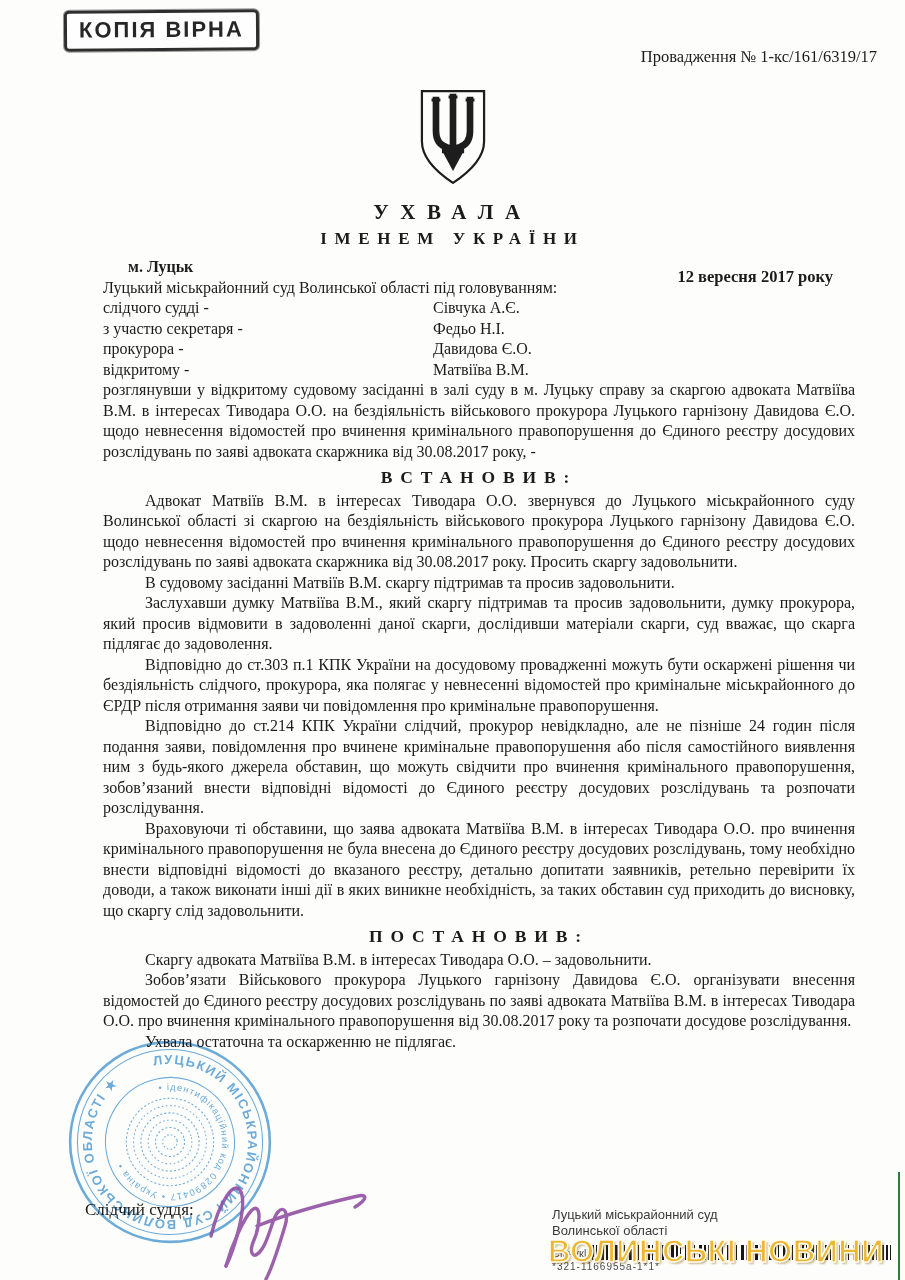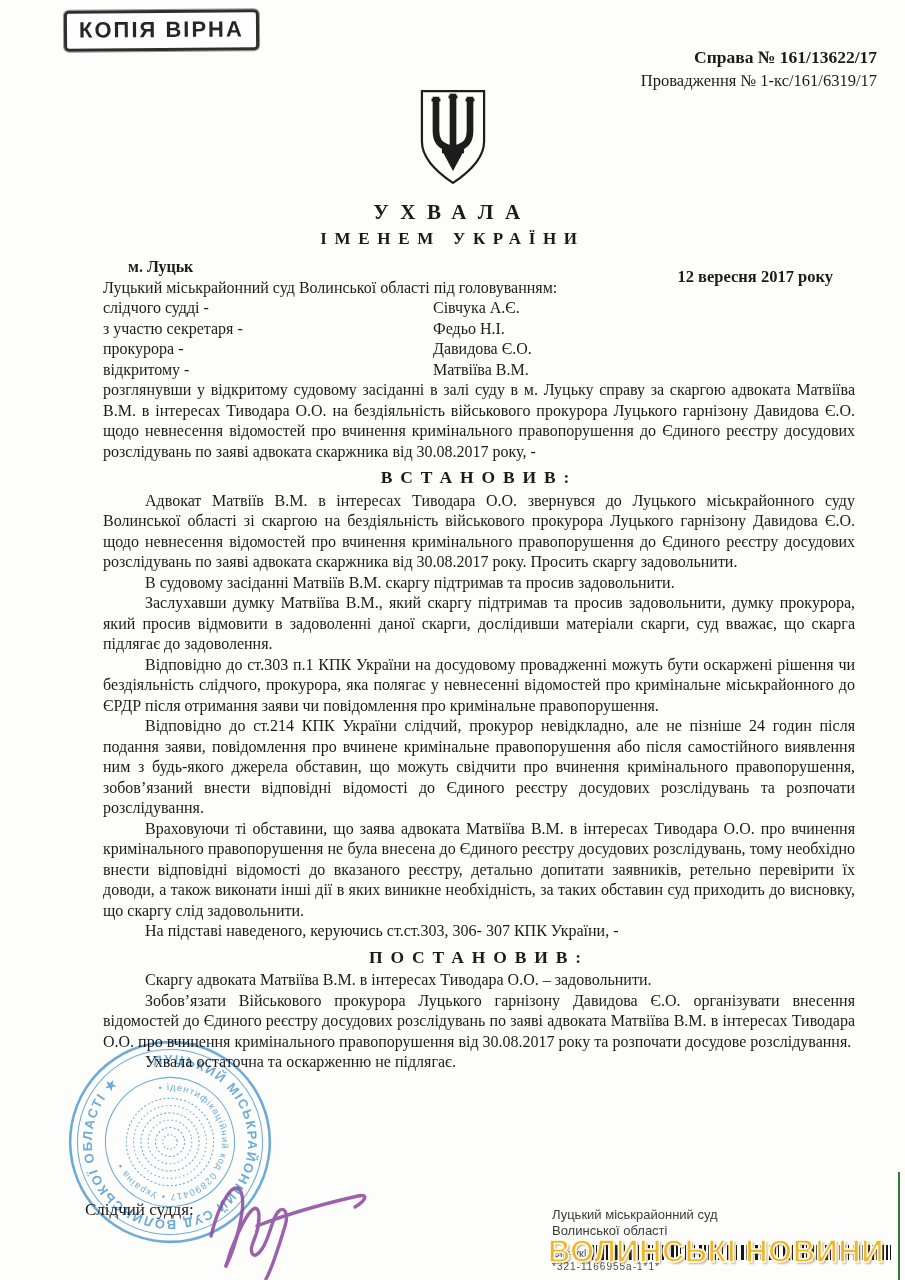--- a/index.html
+++ b/index.html
@@ -117,21 +117,20 @@
 </head>
 <body>
 
 <div class="page">
 
   <div class="copy-stamp">
     <span>КОПІЯ ВІРНА</span>
   </div>
 
   <div class="case-info">
-    <div class="case-no">Справа № 161/13622/17</div>
     <div class="proc-no">Провадження № 1-кс/161/6319/17</div>
   </div>
 
   <div class="emblem">
     <svg viewBox="0 0 100 132" width="74" height="98">
       <path d="M8 4 H92 V72 Q92 100 50 128 Q8 100 8 72 Z" fill="none" stroke="#1d1d1d" stroke-width="3"></path>
       <g stroke="#1d1d1d" fill="none" stroke-linecap="square">
         <path d="M27 16 V58 Q27 76 42 80" stroke-width="9"></path>
         <path d="M73 16 V58 Q73 76 58 80" stroke-width="9"></path>
         <path d="M50 12 V86" stroke-width="9"></path>
@@ -167,21 +166,20 @@
 
     <p>розглянувши у відкритому судовому засіданні в залі суду в м. Луцьку справу за скаргою адвоката Матвіїва В.М. в інтересах Тиводара О.О. на бездіяльність військового прокурора Луцького гарнізону Давидова Є.О. щодо невнесення відомостей про вчинення кримінального правопорушення до Єдиного реєстру досудових розслідувань по заяві адвоката скаржника від 30.08.2017 року, -</p>
 
     <h2>ВСТАНОВИВ:</h2>
     <p class="indent">Адвокат Матвіїв В.М. в інтересах Тиводара О.О. звернувся до Луцького міськрайонного суду Волинської області зі скаргою на бездіяльність військового прокурора Луцького гарнізону Давидова Є.О. щодо невнесення відомостей про вчинення кримінального правопорушення до Єдиного реєстру досудових розслідувань по заяві адвоката скаржника від 30.08.2017 року. Просить скаргу задовольнити.</p>
     <p class="indent">В судовому засіданні Матвіїв В.М. скаргу підтримав та просив задовольнити.</p>
     <p class="indent">Заслухавши думку Матвіїва В.М., який скаргу підтримав та просив задовольнити, думку прокурора, який просив відмовити в задоволенні даної скарги, дослідивши матеріали скарги, суд вважає, що скарга підлягає до задоволення.</p>
     <p class="indent">Відповідно до ст.303 п.1 КПК України на досудовому провадженні можуть бути оскаржені рішення чи бездіяльність слідчого, прокурора, яка полягає у невнесенні відомостей про кримінальне міськрайонного до ЄРДР після отримання заяви чи повідомлення про кримінальне правопорушення.</p>
     <p class="indent">Відповідно до ст.214 КПК України слідчий, прокурор невідкладно, але не пізніше 24 годин після подання заяви, повідомлення про вчинене кримінальне правопорушення або після самостійного виявлення ним з будь-якого джерела обставин, що можуть свідчити про вчинення кримінального правопорушення, зобов’язаний внести відповідні відомості до Єдиного реєстру досудових розслідувань та розпочати розслідування.</p>
     <p class="indent">Враховуючи ті обставини, що заява адвоката Матвіїва В.М. в інтересах Тиводара О.О. про вчинення кримінального правопорушення не була внесена до Єдиного реєстру досудових розслідувань, тому необхідно внести відповідні відомості до вказаного реєстру, детально допитати заявників, ретельно перевірити їх доводи, а також виконати інші дії в яких виникне необхідність, за таких обставин суд приходить до висновку, що скаргу слід задовольнити.</p>
-    <p class="indent">На підставі наведеного, керуючись ст.ст.303, 306- 307 КПК України, -</p>
 
     <h2>ПОСТАНОВИВ:</h2>
     <p class="indent">Скаргу адвоката Матвіїва В.М. в інтересах Тиводара О.О. – задовольнити.</p>
     <p class="indent">Зобов’язати Військового прокурора Луцького гарнізону Давидова Є.О. організувати внесення відомостей до Єдиного реєстру досудових розслідувань по заяві адвоката Матвіїва В.М. в інтересах Тиводара О.О. про вчинення кримінального правопорушення від 30.08.2017 року та розпочати досудове розслідування.</p>
     <p class="indent">Ухвала остаточна та оскарженню не підлягає.</p>
   </div>
 
   <div class="sign-row">Слідчий суддя:</div>
 
   <svg class="seal" viewBox="0 0 200 200">

